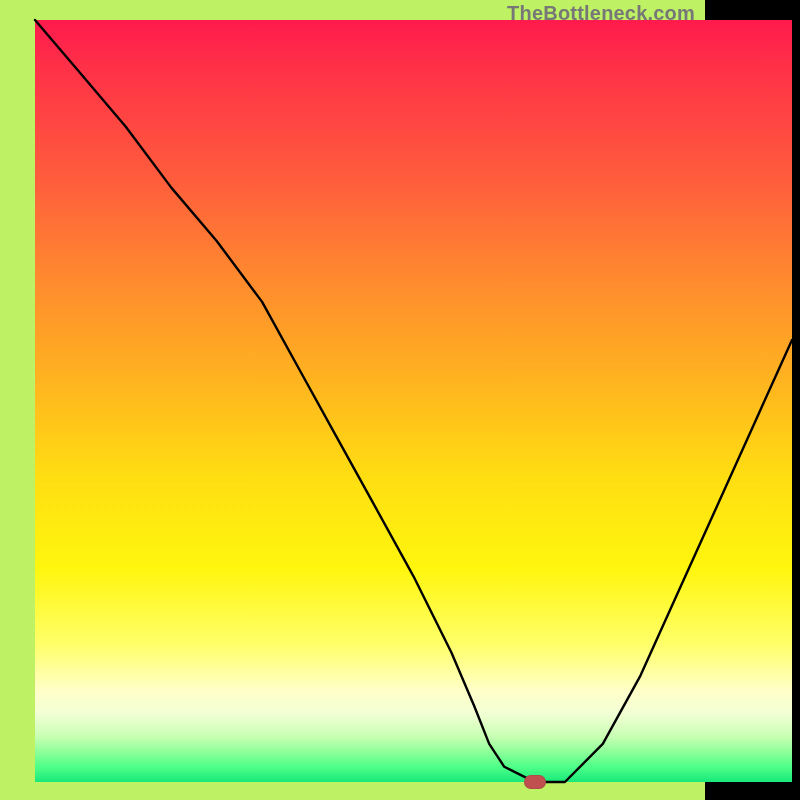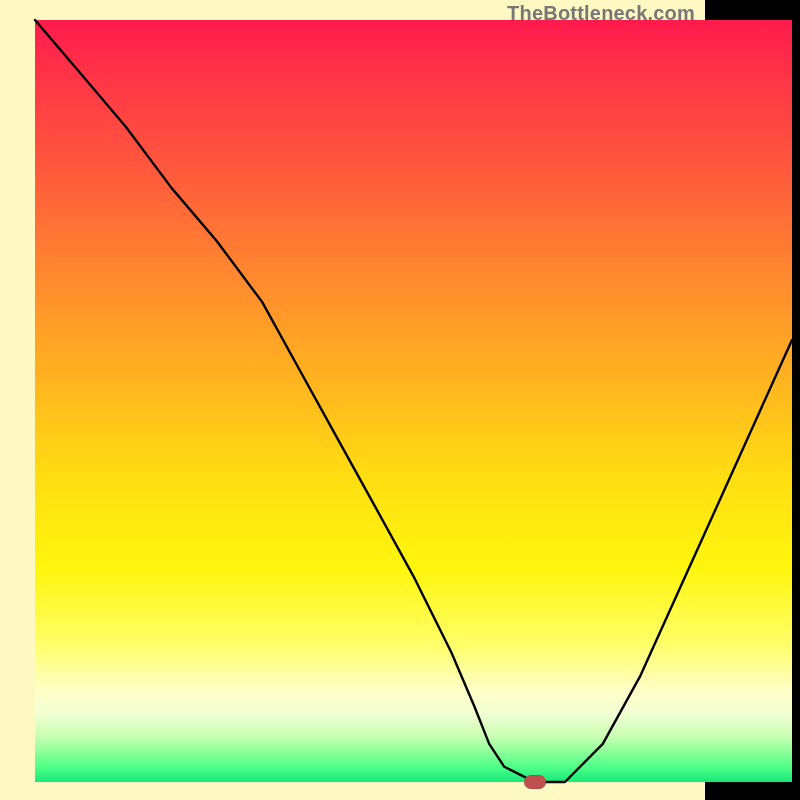--- a/index.html
+++ b/index.html
@@ -8,21 +8,21 @@
     width: 800px;
     height: 800px;
     background: #000;
     overflow: hidden;
     font-family: Arial, Helvetica, sans-serif;
   }
   .stage {
     position: relative;
     width: 705px;
     height: 800px;
-    background: #fef9c3;
+    background: #bef264;
   }
   
   .plot {
     position: absolute;
     left: 35px;
     top: 20px;
     width: 757px;   
     height: 762px;  
     background: linear-gradient(
       to bottom,

